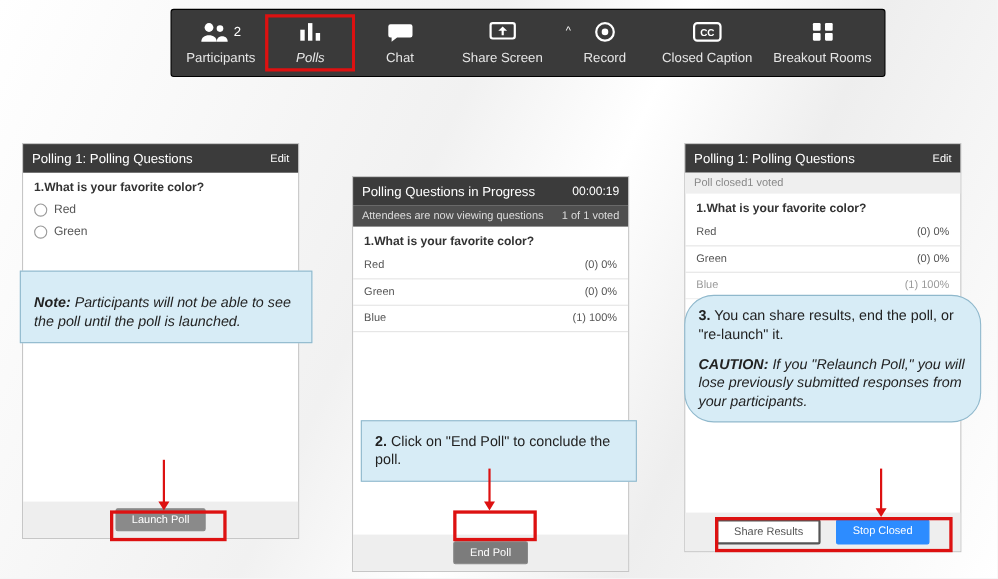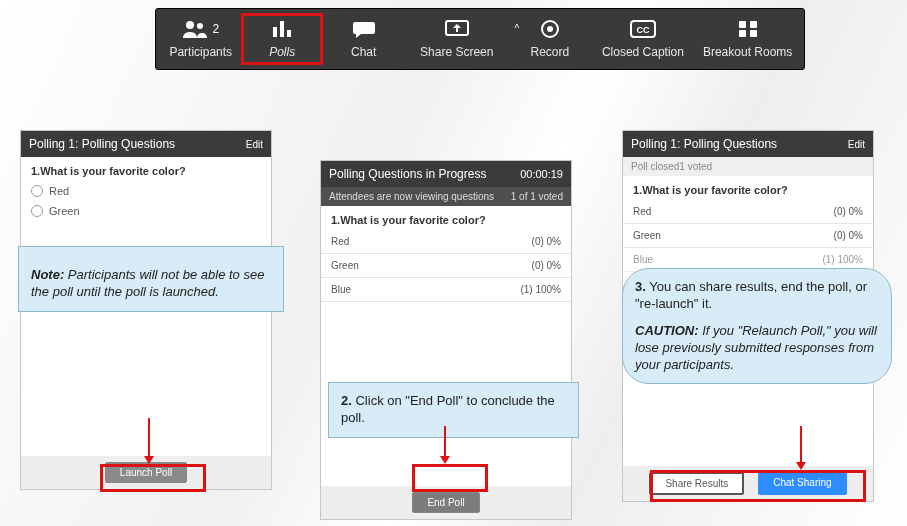--- a/index.html
+++ b/index.html
@@ -180,21 +180,21 @@
     <div class="result-row">
         <span>Green</span>
         <span>(0) 0%</span>
       </div>
     <div class="result-row" style="opacity:.6">
         <span>Blue</span>
         <span>(1) 100%</span>
       </div>
     <div class="btnbar" style="gap:14px;">
       <div class="btn outline" style="border:2px solid #555">Share Results</div>
-      <div class="btn blue">Chat Sharing</div>
+      <div class="btn blue">Stop Closed</div>
     </div>
   </div>
   <div class="red-box" style="left:650px;top:470px;width:210px;height:26px;"></div>
 
   <div class="callout" style="left:18px;top:246px;width:240px;">
     <div style="height:10px"></div>
     <div><span class="note-label">Note:</span> <i>Participants will not be able to see the poll until the poll is launched.</i></div>
   </div>
   <div class="arrow" style="left:148px;top:418px;height:44px;"></div>
 

